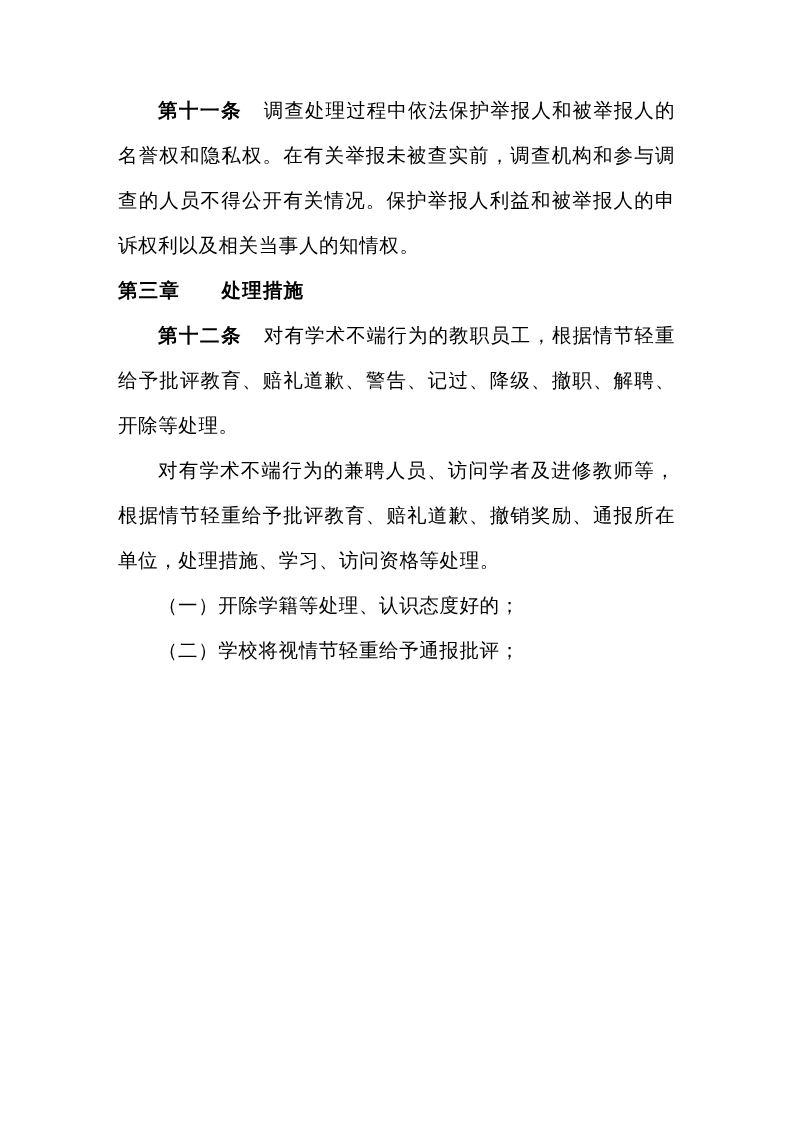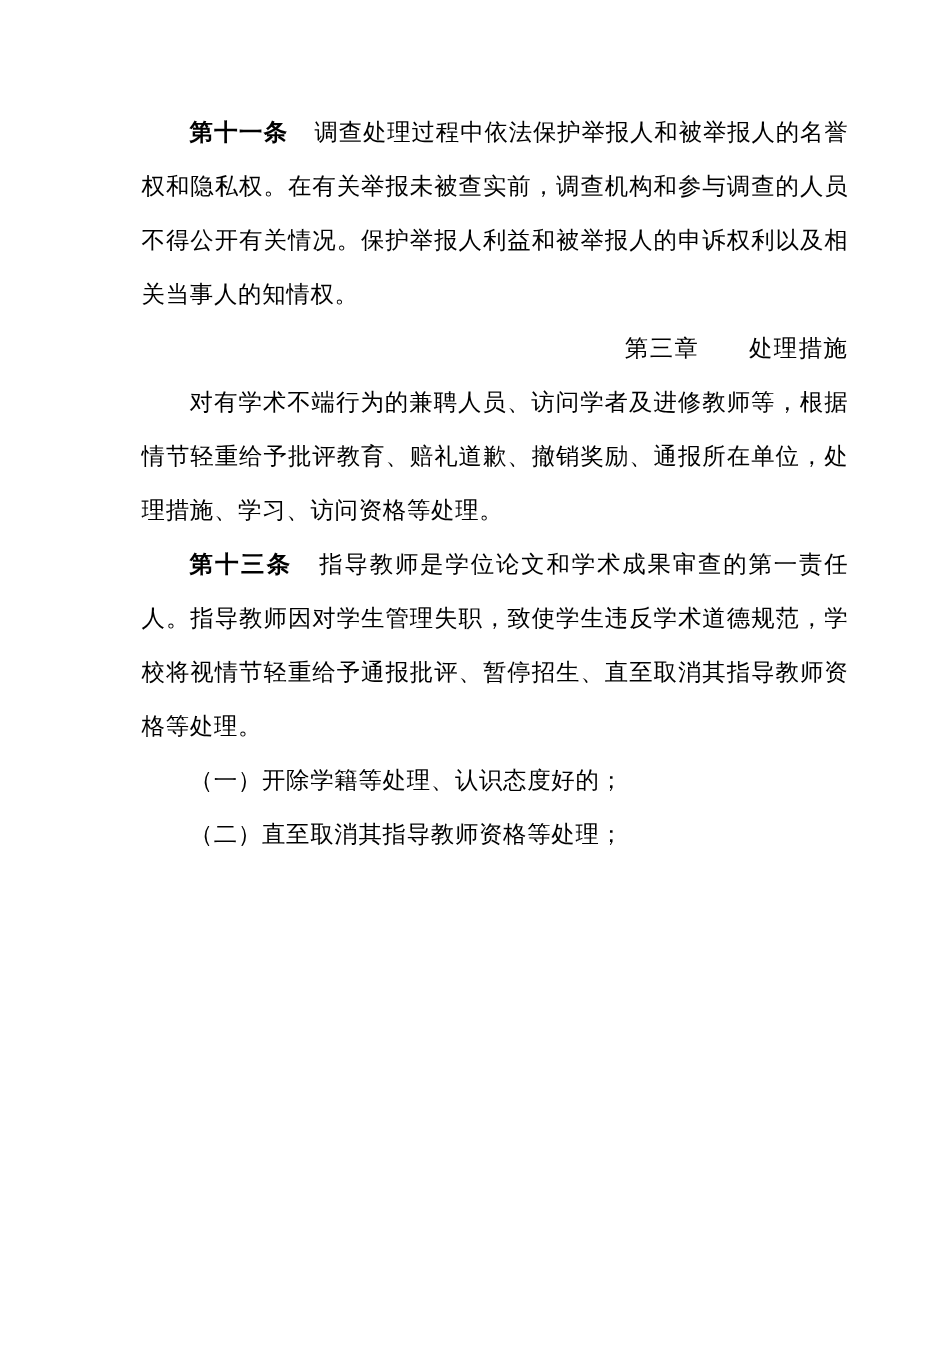--- a/index.html
+++ b/index.html
@@ -12,37 +12,37 @@
     height: 1122px;
     font-family: "DejaVu Serif", serif;
     color: #000000;
     overflow: hidden;
   }
   .page {
     position: relative;
     width: 793px;
     height: 1122px;
     box-sizing: border-box;
-    padding: 88px 86px 60px 118px;
+    padding: 88px 118px 60px 118px;
   }
   .doc-body {
     font-size: 19.5px;
     line-height: 45px;
     letter-spacing: 0.6px;
     text-align: justify;
     text-justify: inter-ideograph;
   }
   .para {
     margin: 0;
     text-indent: 2.05em;
   }
   .chapter-heading {
     margin: 0;
-    text-align: right;
-    font-weight: normal;
+    text-align: left;
+    font-weight: bold;
     letter-spacing: 1.2px;
   }
   .article-label {
     font-weight: bold;
     letter-spacing: 1px;
   }
   .spacer-after-label {
     display: inline-block;
     width: 1.1em;
   }
@@ -50,25 +50,25 @@
 </head>
 <body>
 
 <div class="page">
   <div class="doc-body">
 
     <p class="para"><span class="article-label">第十一条</span><span class="spacer-after-label"></span><span>调查处理过程中依法保护举报人和被举报人的名誉权和隐私权。在有关举报未被查实前，调查机构和参与调查的人员不得公开有关情况。保护举报人利益和被举报人的申诉权利以及相关当事人的知情权。</span></p>
 
     <p class="chapter-heading">第三章　　处理措施</p>
 
+    <p class="para"><span class="article-label">第十二条</span><span class="spacer-after-label"></span><span>对有学术不端行为的教职员工，根据情节轻重给予批评教育、赔礼道歉、警告、记过、降级、撤职、解聘、开除等处理。</span></p>
 
 
     <p class="para">对有学术不端行为的兼聘人员、访问学者及进修教师等，根据情节轻重给予批评教育、赔礼道歉、撤销奖励、通报所在单位，处理措施、学习、访问资格等处理。</p>
 
-    <p class="para"><span class="article-label">第十三条</span><span class="spacer-after-label"></span><span>指导教师是学位论文和学术成果审查的第一责任人。指导教师因对学生管理失职，致使学生违反学术道德规范，学校将视情节轻重给予通报批评、暂停招生、直至取消其指导教师资格等处理。</span></p>
 
 
     <p class="para">（一）开除学籍等处理、认识态度好的；</p>
 
-    <p class="para">（二）直至取消其指导教师资格等处理；</p>
+    <p class="para">（二）学校将视情节轻重给予通报批评；</p>
 
   </div>
 </div>
 
 </body></html>

